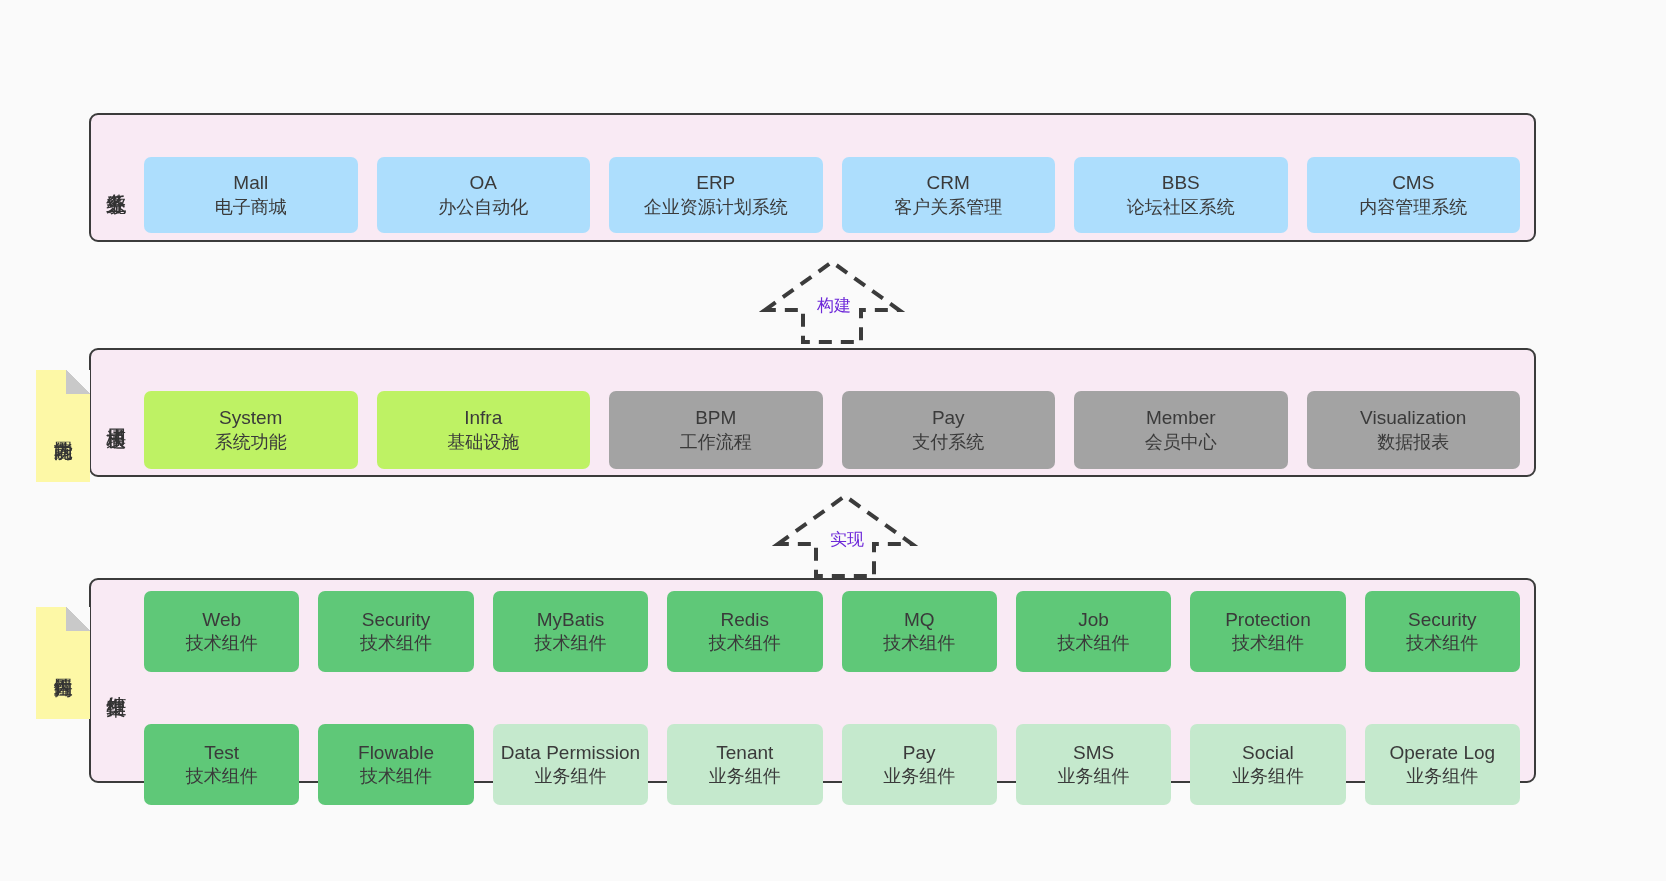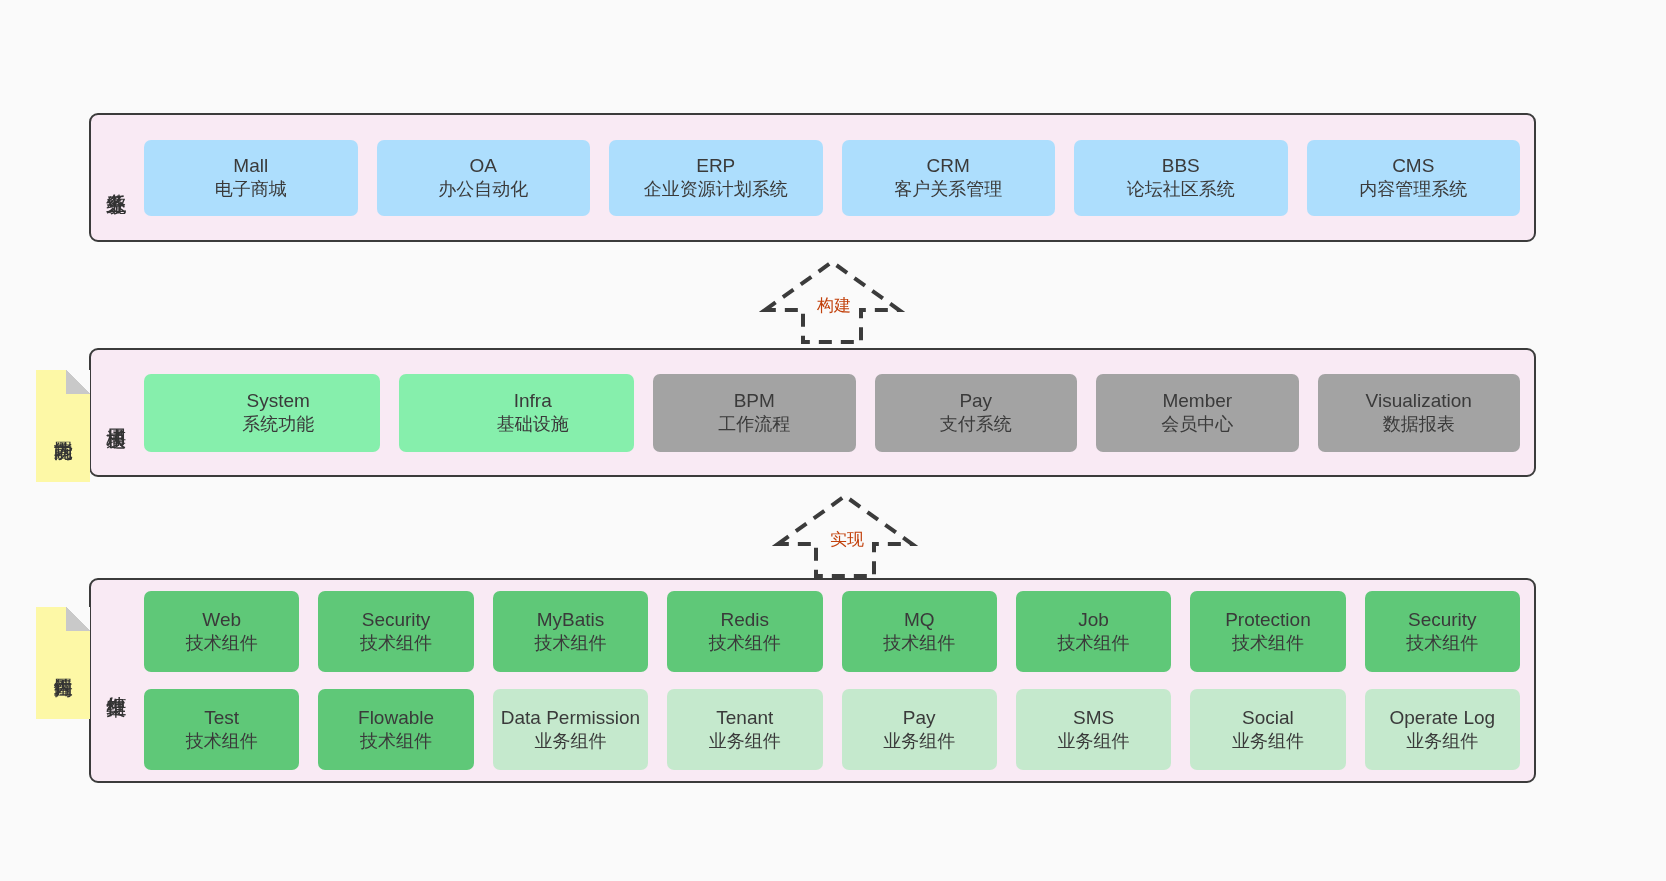--- a/index.html
+++ b/index.html
@@ -66,20 +66,21 @@
     display: flex;
     flex-direction: column;
     align-items: center;
     justify-content: center;
     text-align: center;
     font-size: 19px;
     line-height: 1.34;
     color: #3a3a3a;
     box-sizing: border-box;
     padding: 4px 6px;
+    margin-top: 35px;
   }
   .node .sub { font-size: 18px; font-family: Liberation Mono, monospace; }
 
   
   #layer-business {
     top: 113px;
     height: 129px;
   }
   #layer-business .layer-body { padding-left: 3px; }
   #layer-business .node {
@@ -90,21 +91,21 @@
   
   #layer-modules {
     top: 348px;
     height: 129px;
   }
   #layer-modules .layer-body { padding-left: 3px; }
   #layer-modules .node {
     height: 78px;
     background: #a3a3a3;
   }
-  #layer-modules .node.strong { background: #86efac; padding-left: 39px; }
+  #layer-modules .node.strong { background: #bef264; }
 
   
   #layer-framework {
     top: 578px;
     height: 205px;
   }
   #layer-framework .layer-body {
     padding-left: 3px;
     gap: 17px;
   }
@@ -153,21 +154,21 @@
 
   
   .arrow {
     position: absolute;
     pointer-events: none;
   }
   .arrow svg { display: block; }
   .arrow-label {
     position: absolute;
     font-size: 17px;
-    color: #c2410c;
+    color: #6d28d9;
     background: #fafafa;
     padding: 0 2px;
     white-space: nowrap;
   }
   #arrow-build {
     left: 757px;
     top: 258px;
     width: 150px;
     height: 86px;
   }

